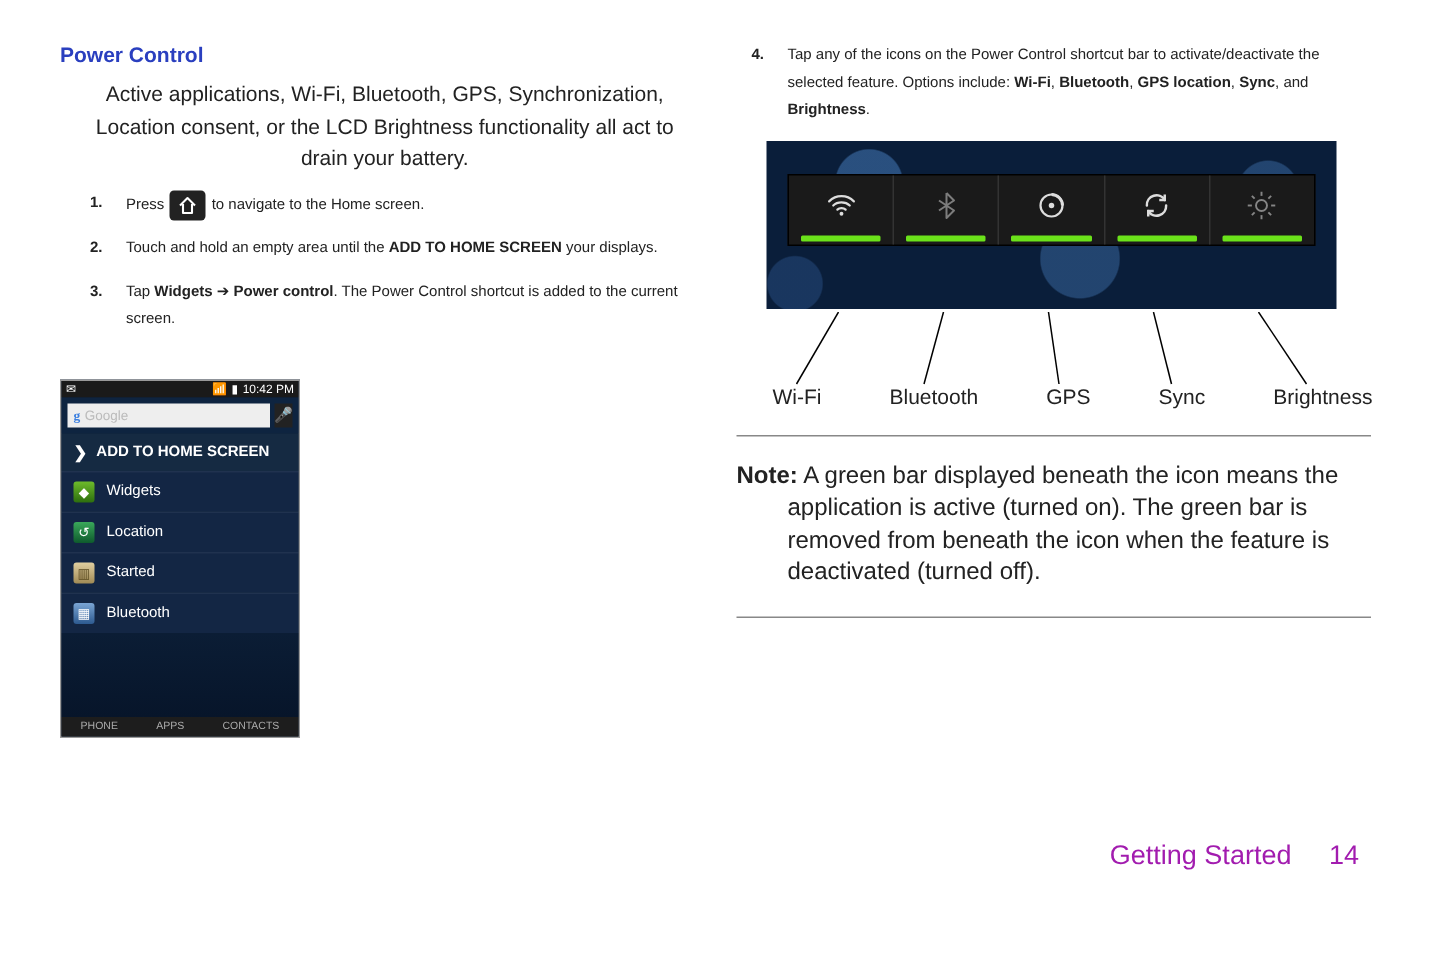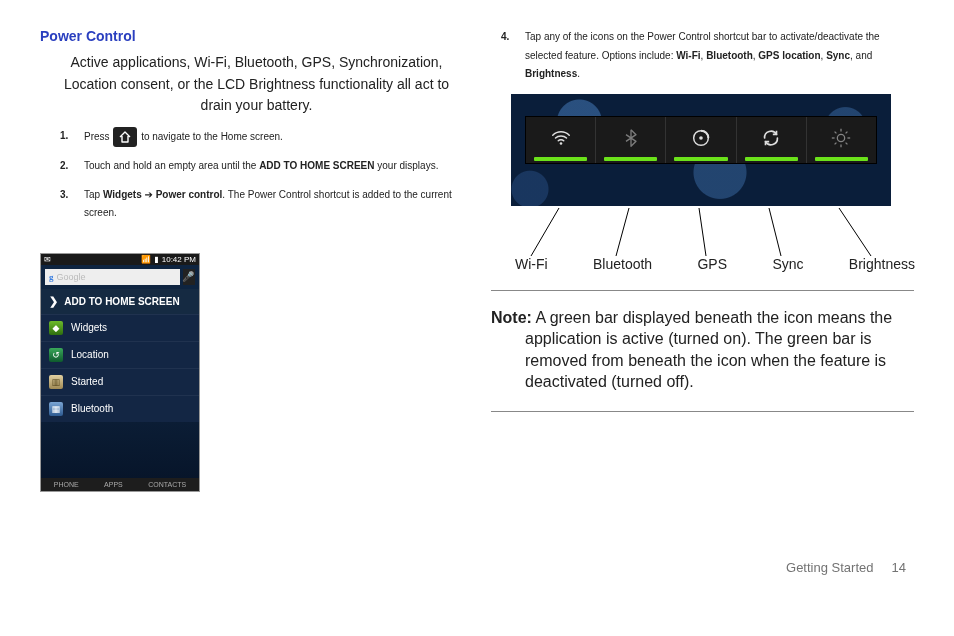--- a/index.html
+++ b/index.html
@@ -209,22 +209,22 @@
   }
   .hr { border: none; border-top: 1px solid #888; margin: 18px 0 10px 0; }
   .note {
     font-size: 16px;
     line-height: 1.35;
     padding-left: 34px;
     text-indent: -34px;
   }
   .note b { font-weight: 700; }
   .footer {
-    font-size: 13px;
-    color: #737373;
+    font-size: 18px;
+    color: #a21caf;
     text-align: right;
     padding: 0 48px 12px 0;
   }
 </style>
 </head>
 <body>
 
 <div class="page">
 
   <div class="col">

